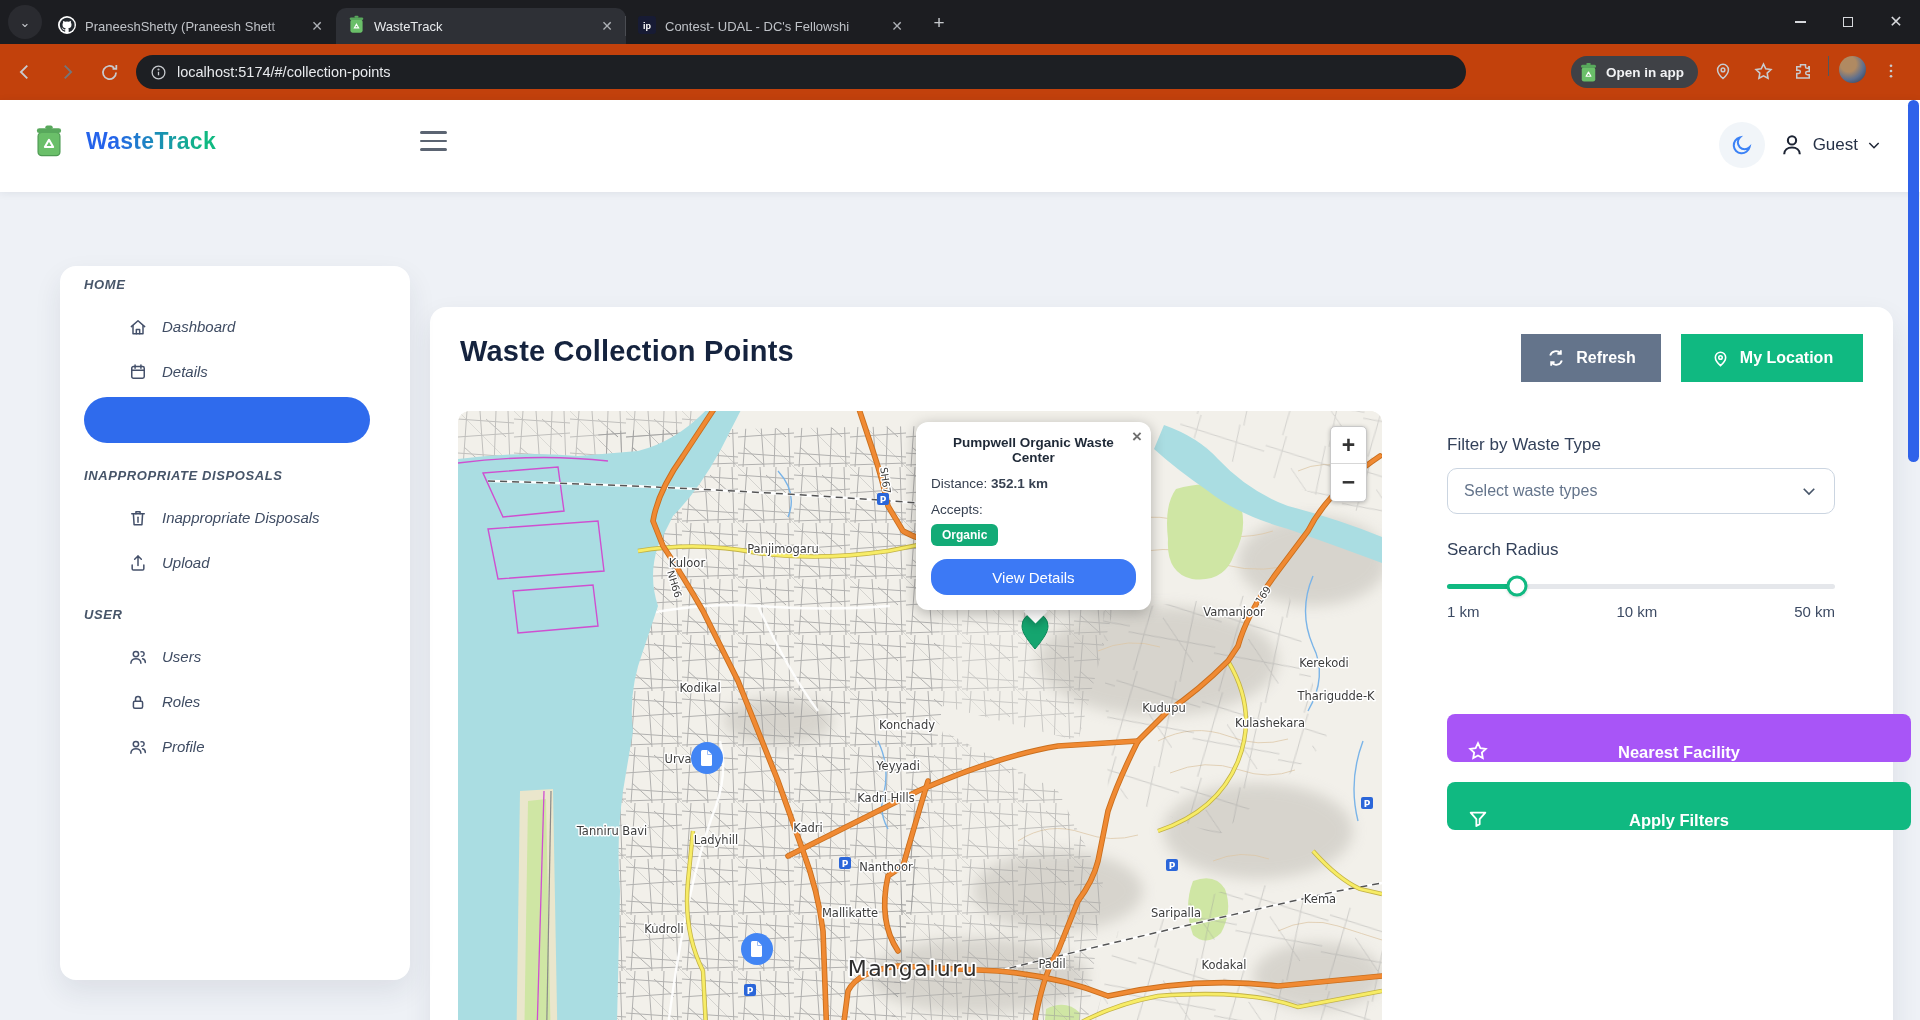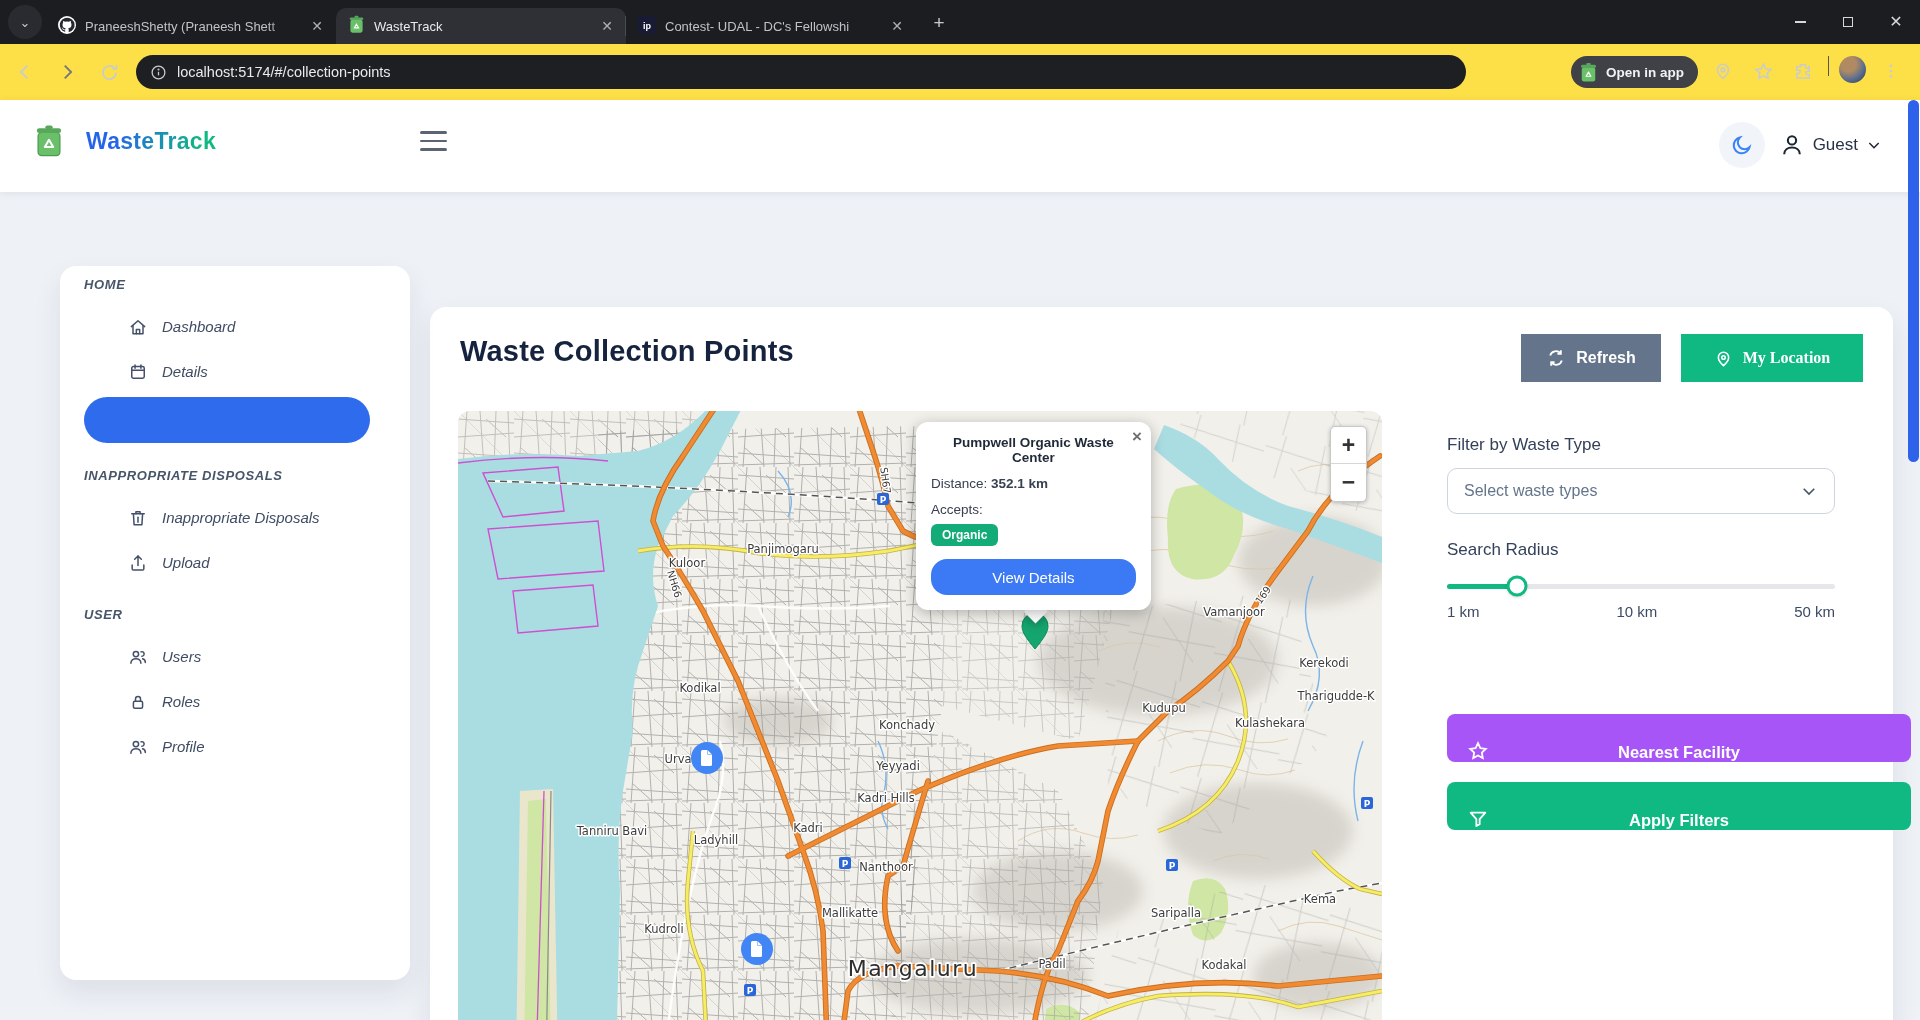--- a/index.html
+++ b/index.html
@@ -14,21 +14,21 @@
   .tab .title { flex:1; white-space:nowrap; overflow:hidden; -webkit-mask-image:linear-gradient(90deg,#000 85%,transparent); mask-image:linear-gradient(90deg,#000 85%,transparent); }
   .tab .close { width:18px; height:18px; display:flex; align-items:center; justify-content:center; border-radius:50%; font-size:14px; color:#aeb1b6; }
   .tab:not(.active):not(:first-child)::before { content:""; position:absolute; left:-1px; top:8px; height:20px; width:1px; background:#4a4c52; }
   .newtab { width:30px; height:30px; margin:0 0 6px 8px; color:#c6c9cd; font-size:19px; display:flex; align-items:center; justify-content:center; border-radius:50%; }
   .wincontrols { margin-left:auto; display:flex; height:44px; align-self:flex-start; }
   .winbtn { width:48px; height:44px; display:flex; align-items:center; justify-content:center; color:#d6d8dc; }
   .glyph-min { width:11px; height:1.4px; background:#d6d8dc; display:block; }
   .glyph-max { width:10px; height:10px; border:1.3px solid #d6d8dc; display:block; }
   .glyph-close { font-size:16px; line-height:1; }
 
-  .toolbar { position:absolute; left:0; top:44px; width:1920px; height:56px; background:#fde047; display:flex; align-items:center; }
+  .toolbar { position:absolute; left:0; top:44px; width:1920px; height:56px; background:#c2410c; display:flex; align-items:center; }
   .navbtn { width:34px; height:34px; margin-left:8px; display:flex; align-items:center; justify-content:center; border-radius:50%; }
   .urlbox { margin-left:10px; width:1330px; height:34px; background:#1d1f23; border-radius:17px; display:flex; align-items:center; padding:0 14px; gap:10px; }
   .urltext { color:#e8eaed; font-size:14.5px; }
   .toolbar-right { margin-left:auto; display:flex; align-items:flex-start; gap:10px; padding-right:14px; }
   .openinapp { height:32px; background:#3f4146; border-radius:16px; display:flex; align-items:center; gap:8px; padding:0 14px 0 8px; color:#f1f2f4; font-size:13.5px; font-weight:bold; }
   .tbicon { width:30px; height:30px; display:flex; align-items:center; justify-content:center; }
   .tbsep { width:1px; height:20px; background:#55575c; }
   .avatar { width:27px; height:27px; border-radius:50%; background:radial-gradient(circle at 35% 30%, #b08a62 0 30%, #5d6f8e 60%, #273349 100%); }
 
   
@@ -48,21 +48,21 @@
   .nav-row .ic { display:flex; color:#44506a; }
   .nav-active { height:46px; border-radius:23px; background:#2f6bed; margin:3px 18px 3px 2px; }
   .navsec-gap { height:22px; }
   .navsec-gap2 { height:12px; }
 
   .maincard { position:absolute; left:430px; top:307px; width:1463px; height:760px; background:#fff; border-radius:16px; box-shadow:0 12px 28px rgba(30,40,70,.09); z-index:1; }
   .pagetitle { position:absolute; left:30px; top:28px; font-size:29px; font-weight:600; color:#15233e; letter-spacing:.2px; }
   .topbtns { position:absolute; right:30px; top:27px; display:flex; gap:20px; }
   .btn { height:48px; border-radius:0; display:flex; align-items:center; justify-content:center; gap:10px; color:#fff; font-size:16px; font-weight:bold; border:none; }
   .btn-refresh { width:140px; background:#64748b; }
-  .btn-location { width:182px; background:#10b981;font-family:Liberation Serif, serif; }
+  .btn-location { width:182px; background:#10b981; }
 
   
   .mapwrap { position:absolute; left:28px; top:104px; width:924px; height:656px; border-radius:12px; overflow:hidden; background:#f2f0ea; }
   .ml { font-family:"DejaVu Sans",sans-serif; font-size:11.5px; fill:#3c3c3c; paint-order:stroke; stroke:#ffffff; stroke-width:2.8px; stroke-linejoin:round; text-anchor:middle; }
   .ml.big { font-size:22px; letter-spacing:1.5px; fill:#2f2f2f; stroke-width:3.4px; }
   .zoomctl { position:absolute; left:872px; top:15px; width:37px; background:#fff; border-radius:5px; border:1px solid #c8c8c8; box-shadow:0 1px 4px rgba(0,0,0,.25); overflow:hidden; }
   .zoombtn { width:100%; height:37px; display:flex; align-items:center; justify-content:center; font-size:23px; color:#333; font-weight:bold; }
   .zoombtn:first-child { border-bottom:1px solid #d7d7d7; }
 
   

